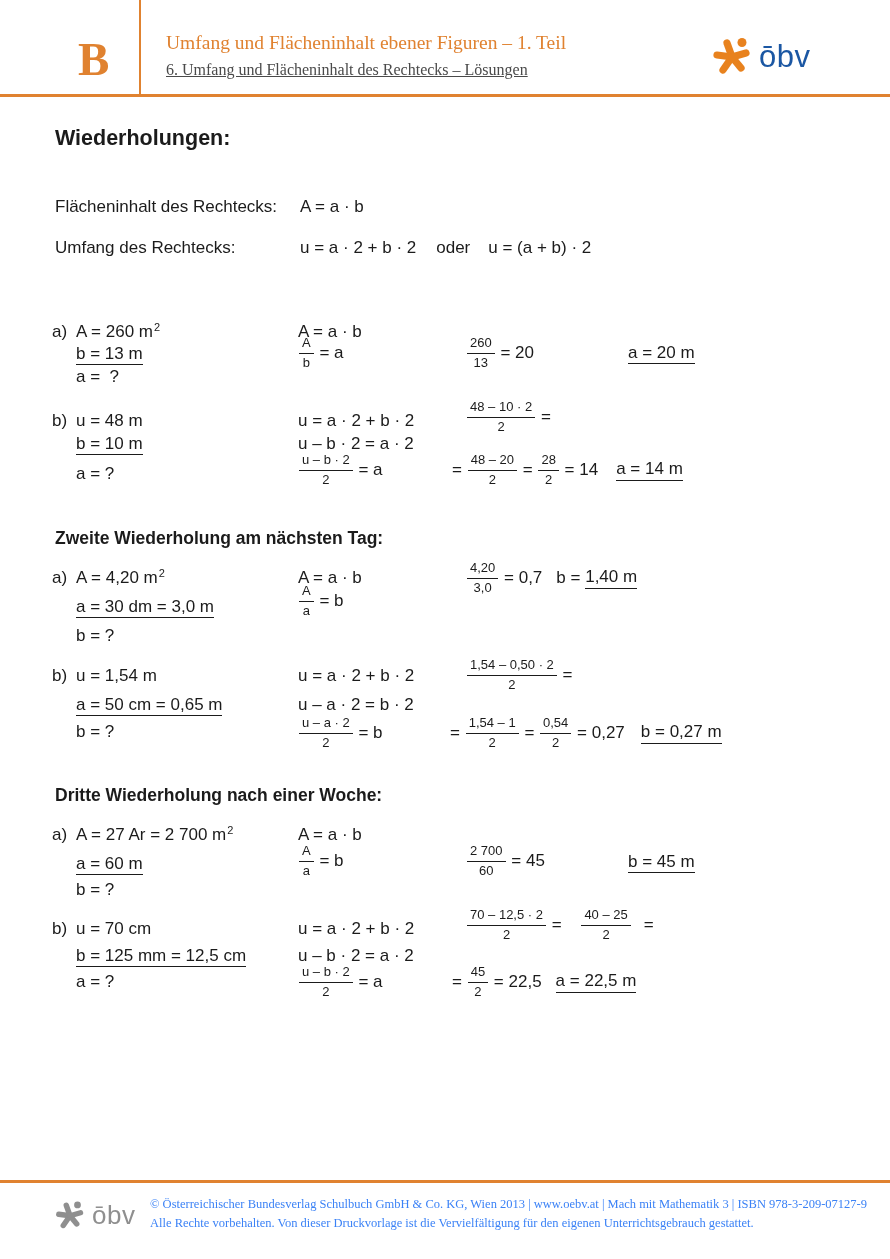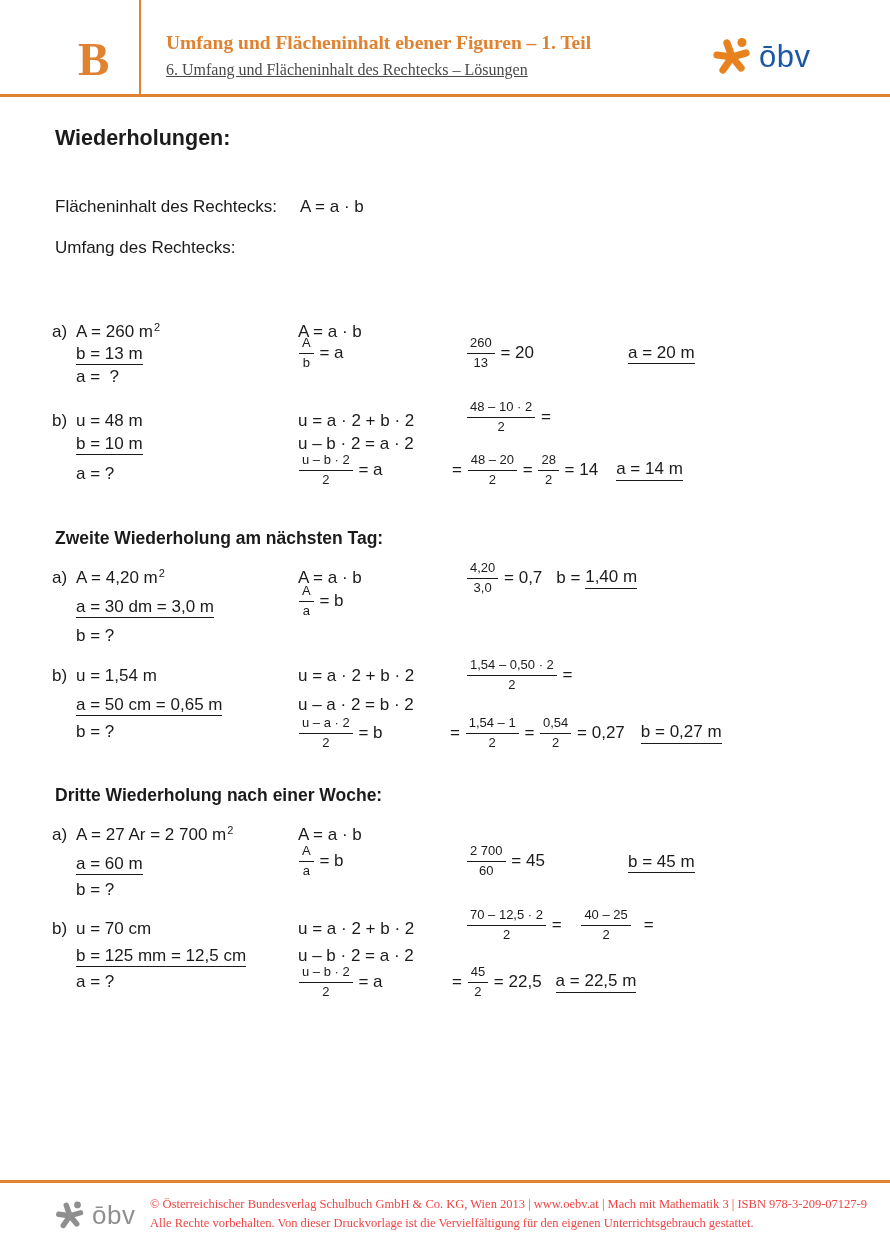--- a/index.html
+++ b/index.html
@@ -8,42 +8,42 @@
     --gray:#8F8F8F;
     --ink:#1b1b1b;
   }
   html,body{margin:0;padding:0;background:#fff;}
   .page{position:relative;width:890px;height:1259px;background:#fff;overflow:hidden;
         font-family:"Liberation Sans",sans-serif;color:var(--ink);}
   .abs{position:absolute;}
   
   .b-letter{font-family:"Liberation Serif",serif;font-weight:bold;font-size:47px;color:var(--orange);line-height:1;}
   .vline{width:2px;height:96px;background:var(--orange);}
-  .hd-title{font-family:"Liberation Serif",serif;font-weight:bold;font-size:19.5px;color:var(--orange);}
+  .hd-title{font-family:"Liberation Serif",serif;font-weight:normal;font-size:19.5px;color:var(--orange);}
   .hd-sub{font-family:"Liberation Serif",serif;font-size:16px;color:#4a4a4a;text-decoration:underline;}
   .rule{height:2.5px;background:var(--orange);width:890px;left:0;}
   .logo{display:flex;align-items:center;gap:7px;}
   .logo-text{font-size:31px;font-weight:400;color:var(--blue);line-height:1;letter-spacing:0.5px;}
   .logo-text.gray{color:var(--gray);font-size:26px;}
   
   .t{font-size:17px;white-space:pre;line-height:1.2;}
   .t span{white-space:pre;}
   .b{font-weight:normal;}
   .h1{font-size:21.5px;font-weight:bold;}
   .h2{font-size:17.5px;font-weight:bold;}
   .ml{display:flex;align-items:center;height:40px;font-size:17px;}
   .ml span{white-space:pre;}
   .fr{display:inline-flex;flex-direction:column;align-items:center;font-size:13px;line-height:1.15;margin:0 1px;}
   .fr .n{border-bottom:1.4px solid var(--ink);padding:0 3px 2px 3px;}
   .fr .d{padding-top:2px;}
   .ul{border-bottom:1.7px solid var(--ink);padding-bottom:1px;}
   .sup{font-size:11px;position:relative;top:-6px;margin-left:1px;}
   .gap{display:inline-block;height:1px;}
   
-  .ft-text{font-family:"Liberation Serif",serif;font-size:12.5px;color:#ef4444;white-space:pre;}
+  .ft-text{font-family:"Liberation Serif",serif;font-size:12.5px;color:#3b82f6;white-space:pre;}
 </style>
 </head>
 <body>
 
 <div class="page">
 
   <div class="abs b-letter" style="left:78px;top:36px">B</div>
   <div class="abs vline" style="left:139px;top:0"></div>
   <div class="abs hd-title" style="left:166px;top:32px">Umfang und Flächeninhalt ebener Figuren – 1. Teil</div>
   <div class="abs hd-sub" style="left:166px;top:61px">6. Umfang und Flächeninhalt des Rechtecks – Lösungen</div>
@@ -63,20 +63,21 @@
   </div>
 
   <div class="abs rule" style="top:94px"></div>
 
   <div class="abs h1" style="left:55px;top:126px">Wiederholungen:</div>
 
   <div class="abs t b" style="left:55px;top:197px">Flächeninhalt des Rechtecks:</div>
   <div class="abs t b" style="left:300px;top:197px">A = a · b</div>
 
   <div class="abs t b" style="left:55px;top:238px">Umfang des Rechtecks:</div>
+  <div class="abs t b" style="left:300px;top:238px"><span>u = a · 2 + b · 2</span><span class="gap" style="width: 20px;"></span><span>oder</span><span class="gap" style="width: 18px;"></span><span>u = (a + b) · 2</span></div>
 
 
   <div class="abs t" style="left:52px;top:322px">a)</div>
   <div class="abs t" style="left:76px;top:322px"><span>A = 260 m</span><span class="sup">2</span></div>
   <div class="abs t" style="left:76px;top:344px"><span class="ul">b = 13 m</span></div>
   <div class="abs t" style="left:76px;top:367px"><span>a =  ?</span></div>
   <div class="abs t" style="left:298px;top:322px"><span>A = a · b</span></div>
   <div class="abs ml" style="left:298px;top:333px">
       <span class="fr"><span class="n">A</span><span class="d">b</span></span>
       <span> = a</span>

